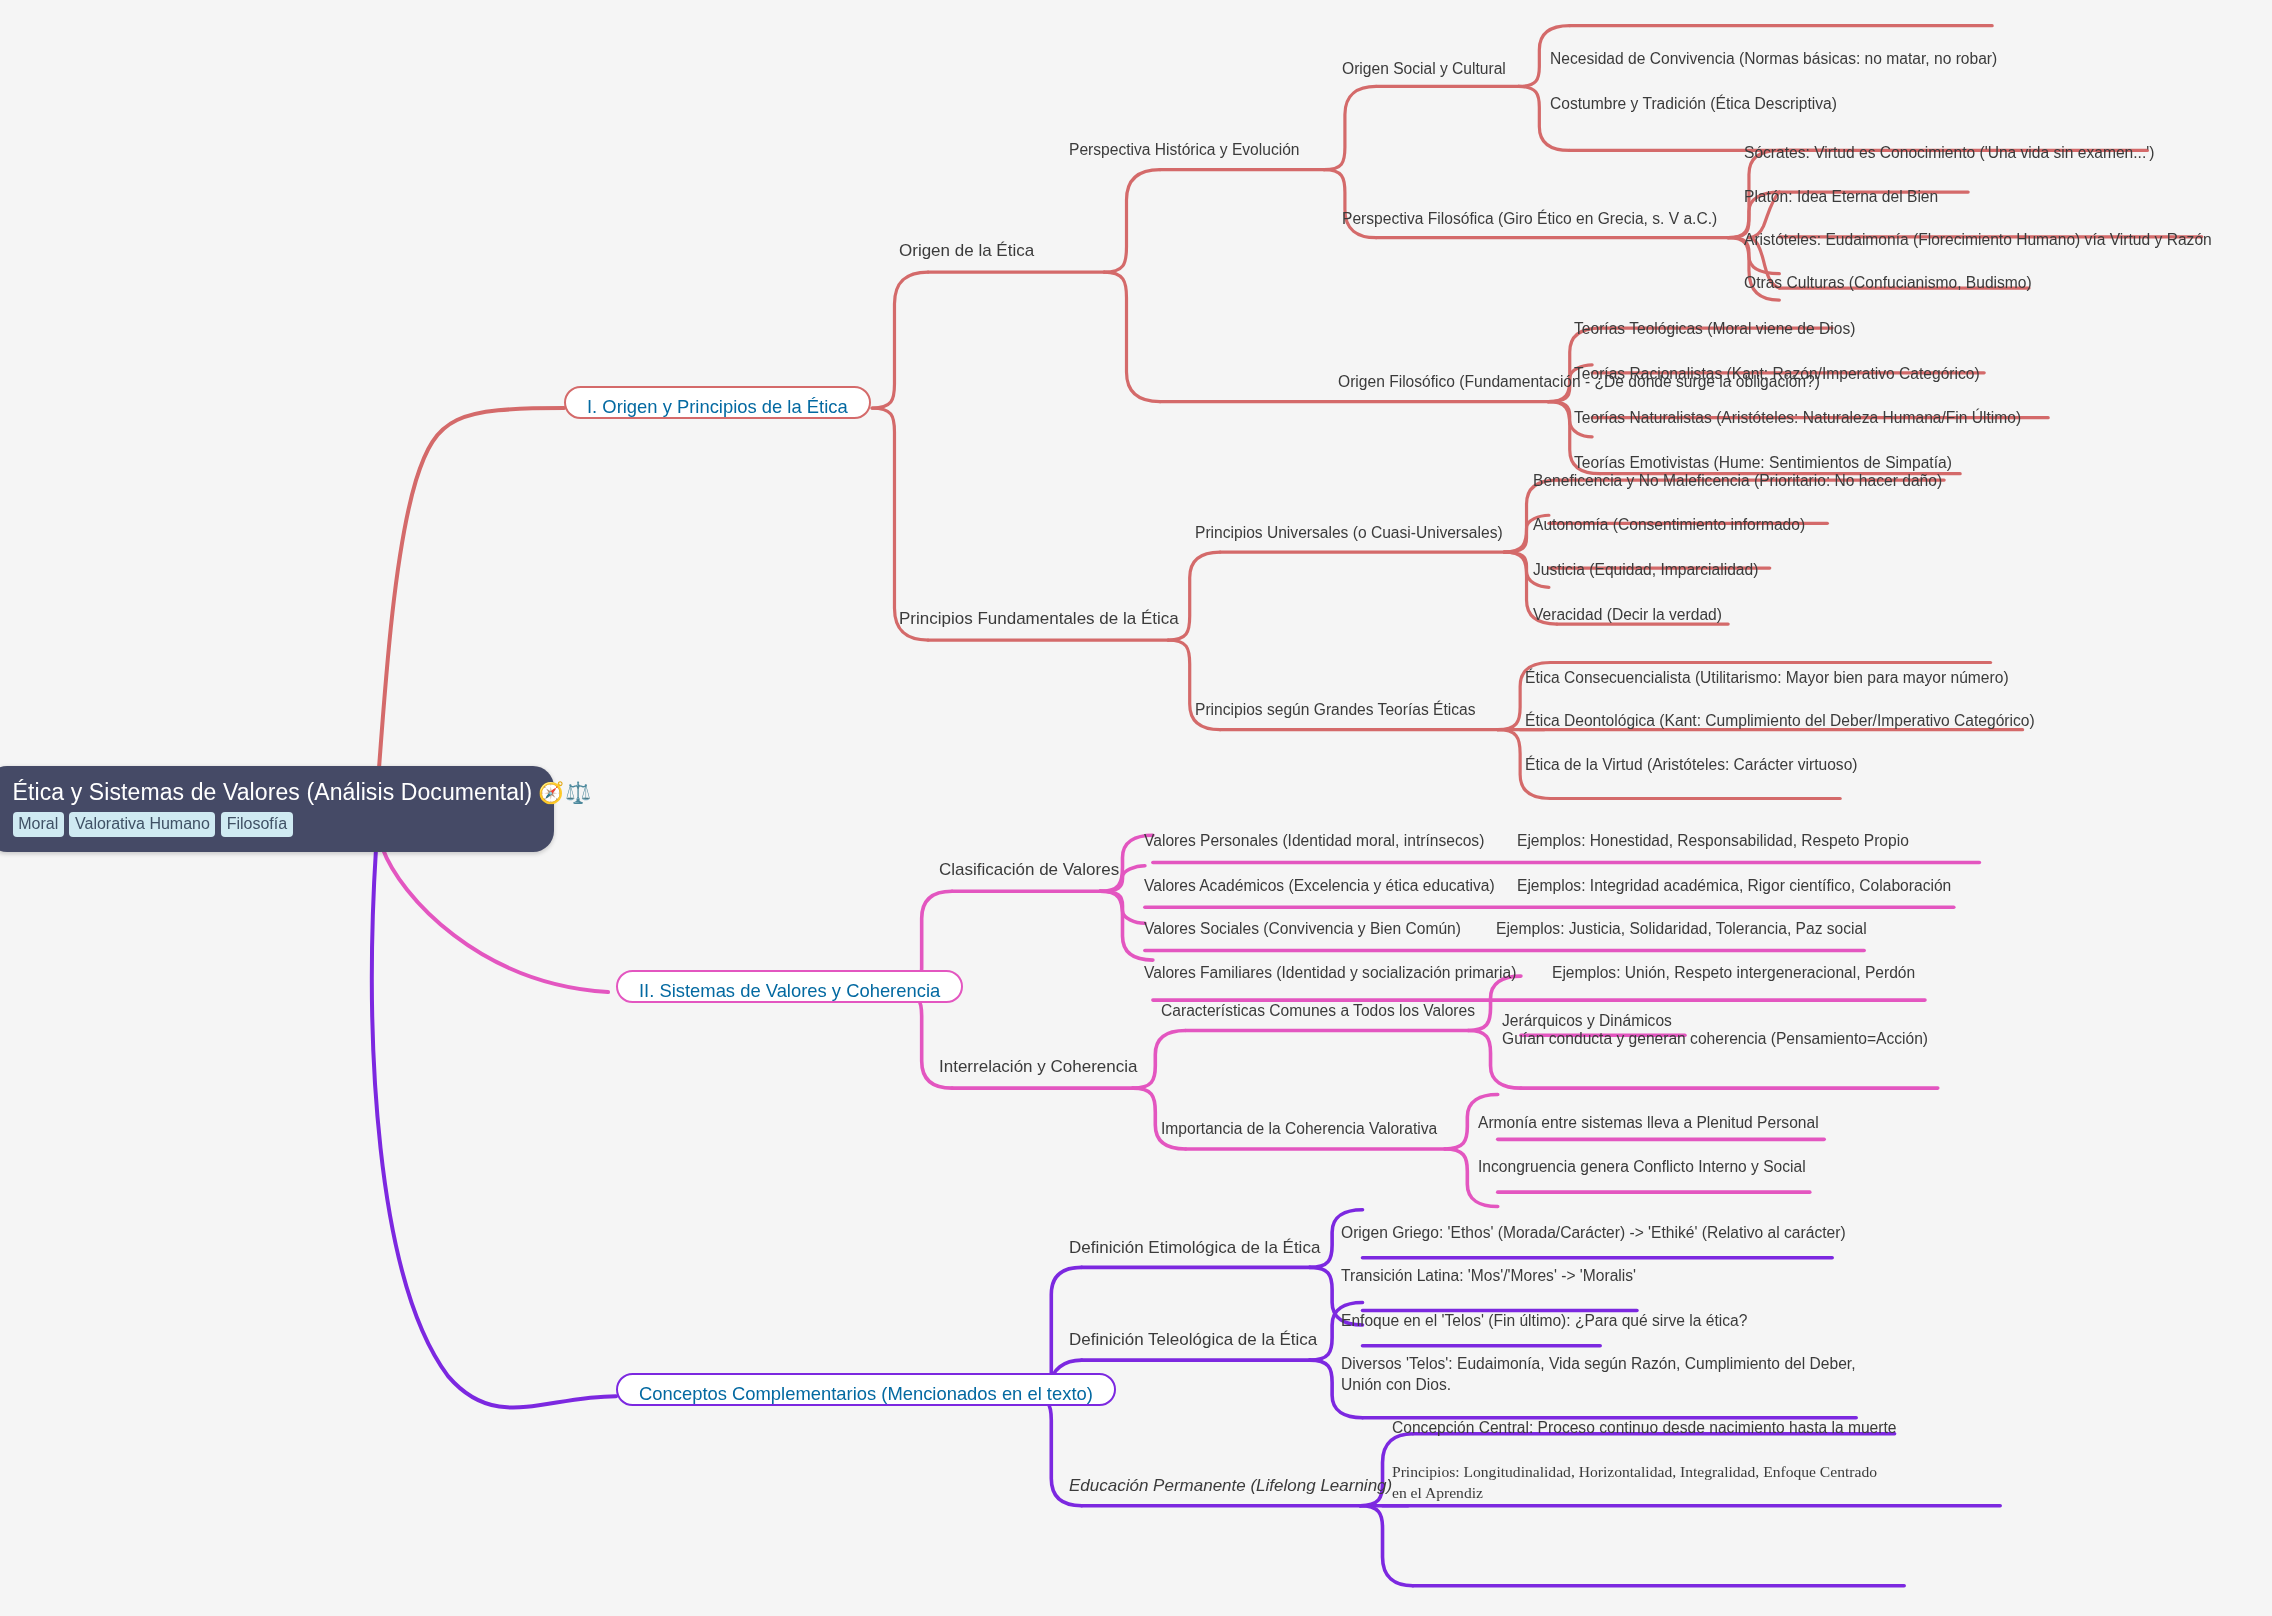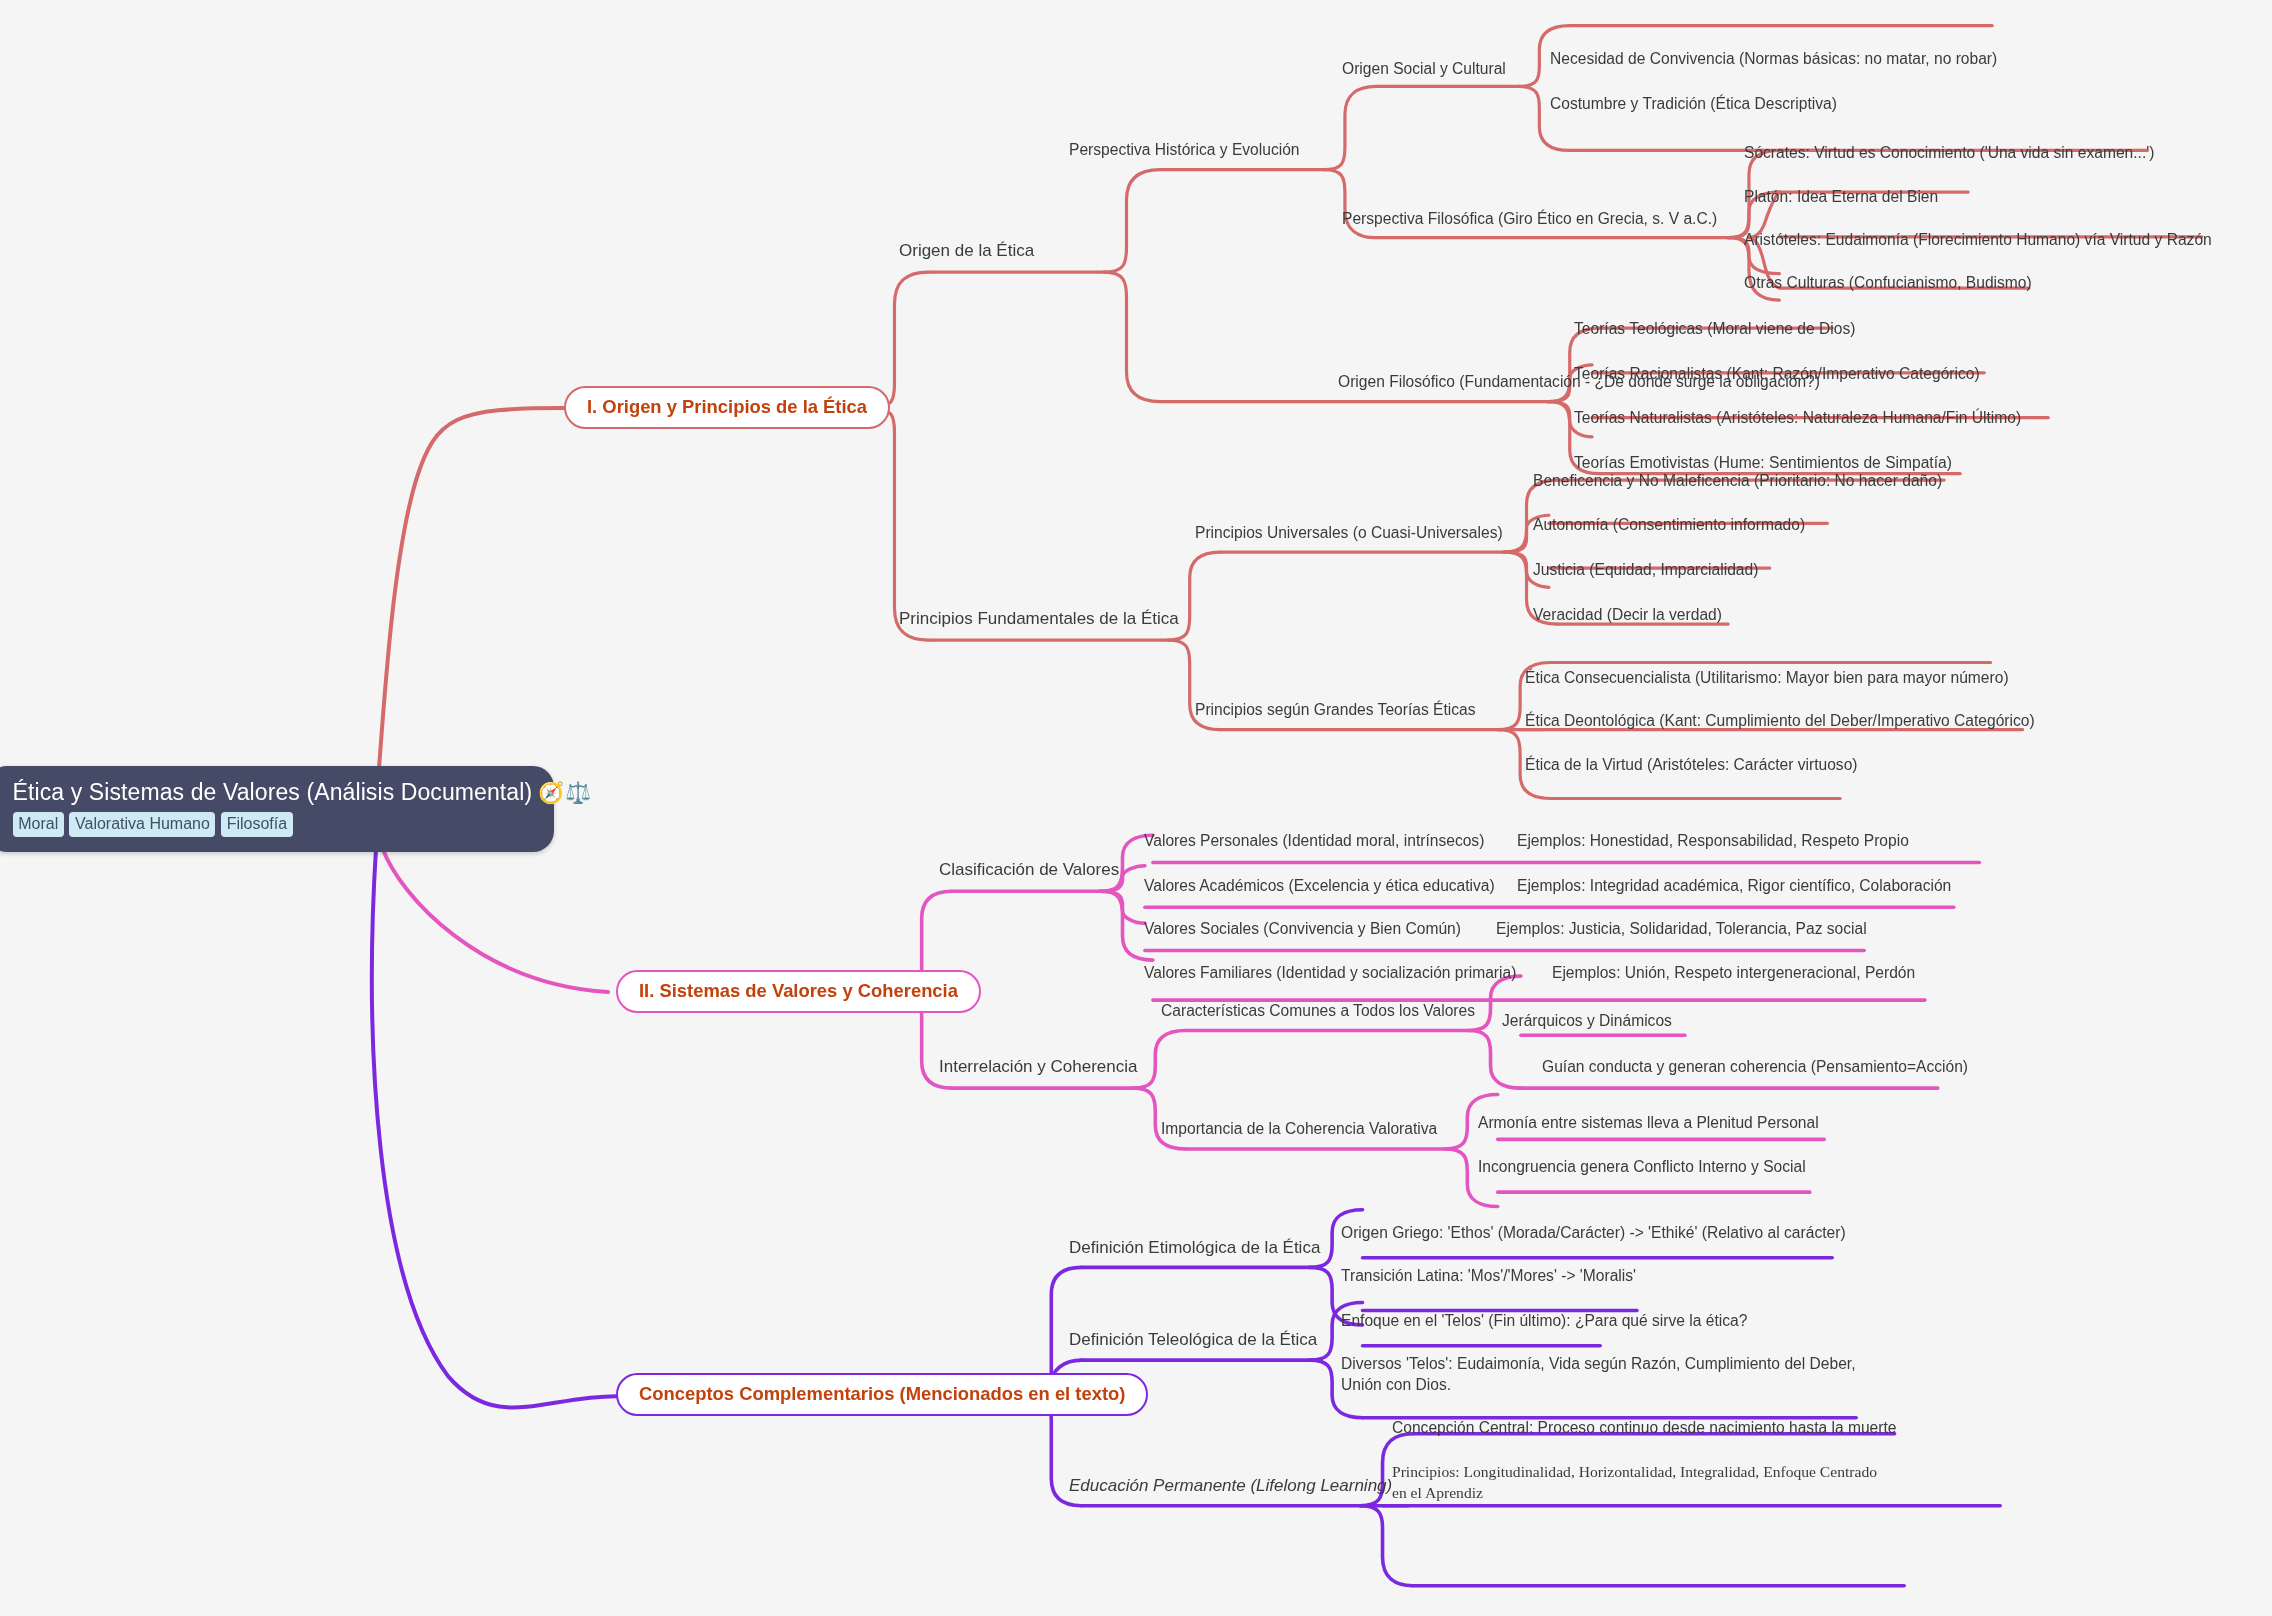--- a/index.html
+++ b/index.html
@@ -43,27 +43,26 @@
     border-radius:4px;
     white-space:nowrap;
   }
 
   
   .pill{
     position:absolute;
     background:#ffffff;
     border:2.4px solid #cc6666;
     border-radius:799px;
-    padding:8px 21px 10px;
+    padding:8px 21px 0;
     font-size:18.4px;
     line-height:1.15;
-    color:#c2410c;
+    color:#0369a1;
     white-space:nowrap;
     box-sizing:border-box;
-    font-weight:bold;
   }
   .pill.c1{border-color:#d46a6a;}
   .pill.c2{border-color:#e356c0;}
   .pill.c3{border-color:#7c28e0;}
 
   
   .node{
     position:absolute;
     font-size:16px;
     line-height:1.35;
@@ -312,21 +311,21 @@
 
   <div class="node lvl4" style="left:1517px; top:830px;">Ejemplos: Honestidad, Responsabilidad, Respeto Propio</div>
   <div class="node lvl4" style="left:1517px; top:875px;">Ejemplos: Integridad académica, Rigor científico, Colaboración</div>
   <div class="node lvl4" style="left:1496px; top:918px;">Ejemplos: Justicia, Solidaridad, Tolerancia, Paz social</div>
   <div class="node lvl4" style="left:1552px; top:962px;">Ejemplos: Unión, Respeto intergeneracional, Perdón</div>
 
   <div class="node lvl3" style="left:1161px; top:1000px;">Características Comunes a Todos los Valores</div>
   <div class="node lvl3" style="left:1161px; top:1118px;">Importancia de la Coherencia Valorativa</div>
 
   <div class="node lvl4" style="left:1502px; top:1010px;">Jerárquicos y Dinámicos</div>
-  <div class="node lvl4" style="left:1502px; top:1056px;margin-left:40px;">Guían conducta y generan coherencia (Pensamiento=Acción)</div>
+  <div class="node lvl4" style="left:1502px; top:1028px;">Guían conducta y generan coherencia (Pensamiento=Acción)</div>
   <div class="node lvl4" style="left:1478px; top:1112px;">Armonía entre sistemas lleva a Plenitud Personal</div>
   <div class="node lvl4" style="left:1478px; top:1156px;">Incongruencia genera Conflicto Interno y Social</div>
 
   <div class="pill c3" style="left:616px; top:1373px;">Conceptos Complementarios (Mencionados en el texto)</div>
 
   <div class="node lvl2" style="left:1069px; top:1237px;">Definición Etimológica de la Ética</div>
   <div class="node lvl2" style="left:1069px; top:1329px;">Definición Teleológica de la Ética</div>
   <div class="node lvl2" style="left:1069px; top:1475px;font-style:italic;">Educación Permanente (Lifelong Learning)</div>
 
   <div class="node lvl4" style="left:1341px; top:1222px;">Origen Griego: 'Ethos' (Morada/Carácter) -&gt; 'Ethiké' (Relativo al carácter)</div>

